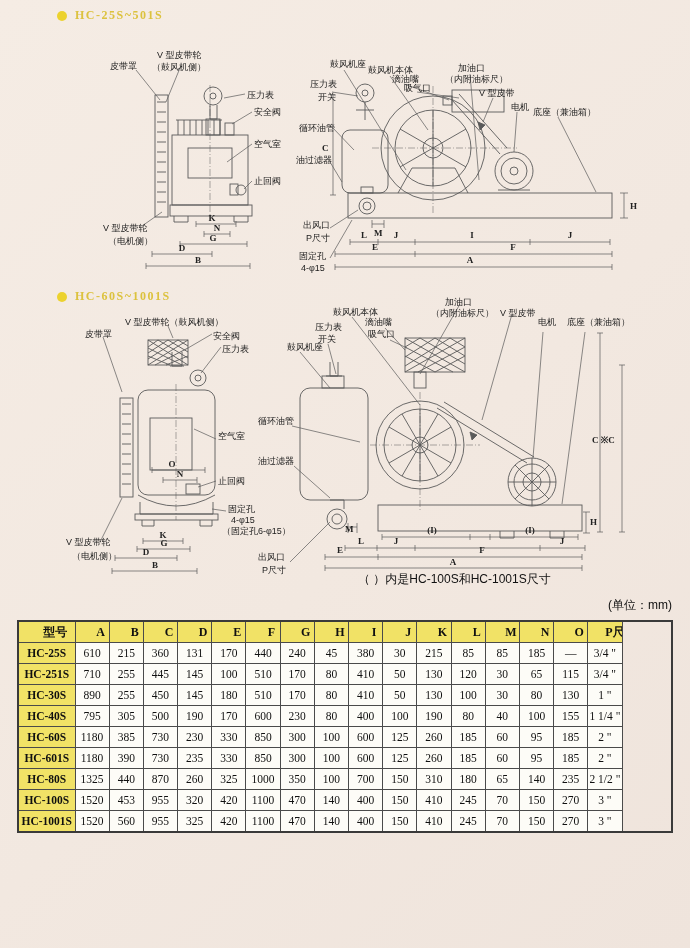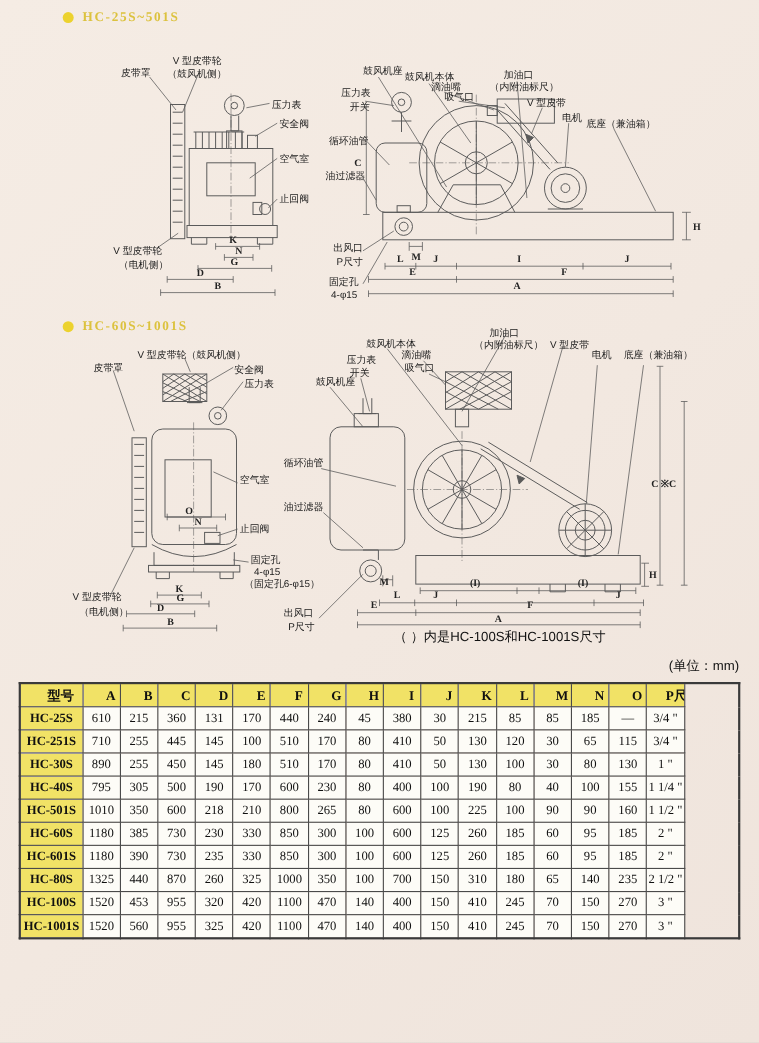--- a/index.html
+++ b/index.html
@@ -372,39 +372,20 @@
           <td>400</td>
           <td>100</td>
           <td>190</td>
           <td>80</td>
           <td>40</td>
           <td>100</td>
           <td>155</td>
           <td>1 1/4 "</td>
         </tr>
         <tr>
-          <td class="model">HC-501S</td>
-          <td>1010</td>
-          <td>350</td>
-          <td>600</td>
-          <td>218</td>
-          <td>210</td>
-          <td>800</td>
-          <td>265</td>
-          <td>80</td>
-          <td>600</td>
-          <td>100</td>
-          <td>225</td>
-          <td>100</td>
-          <td>90</td>
-          <td>90</td>
-          <td>160</td>
-          <td>1 1/2 "</td>
-        </tr>
-        <tr>
           <td class="model">HC-60S</td>
           <td>1180</td>
           <td>385</td>
           <td>730</td>
           <td>230</td>
           <td>330</td>
           <td>850</td>
           <td>300</td>
           <td>100</td>
           <td>600</td>

